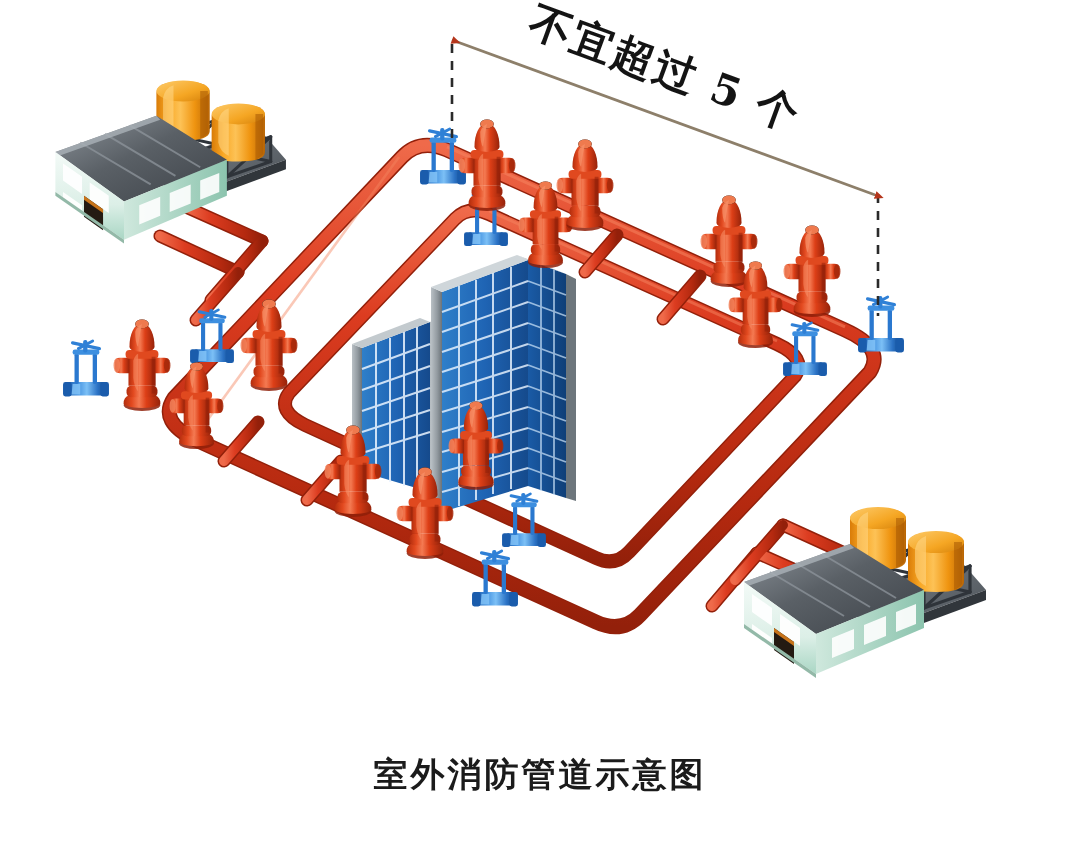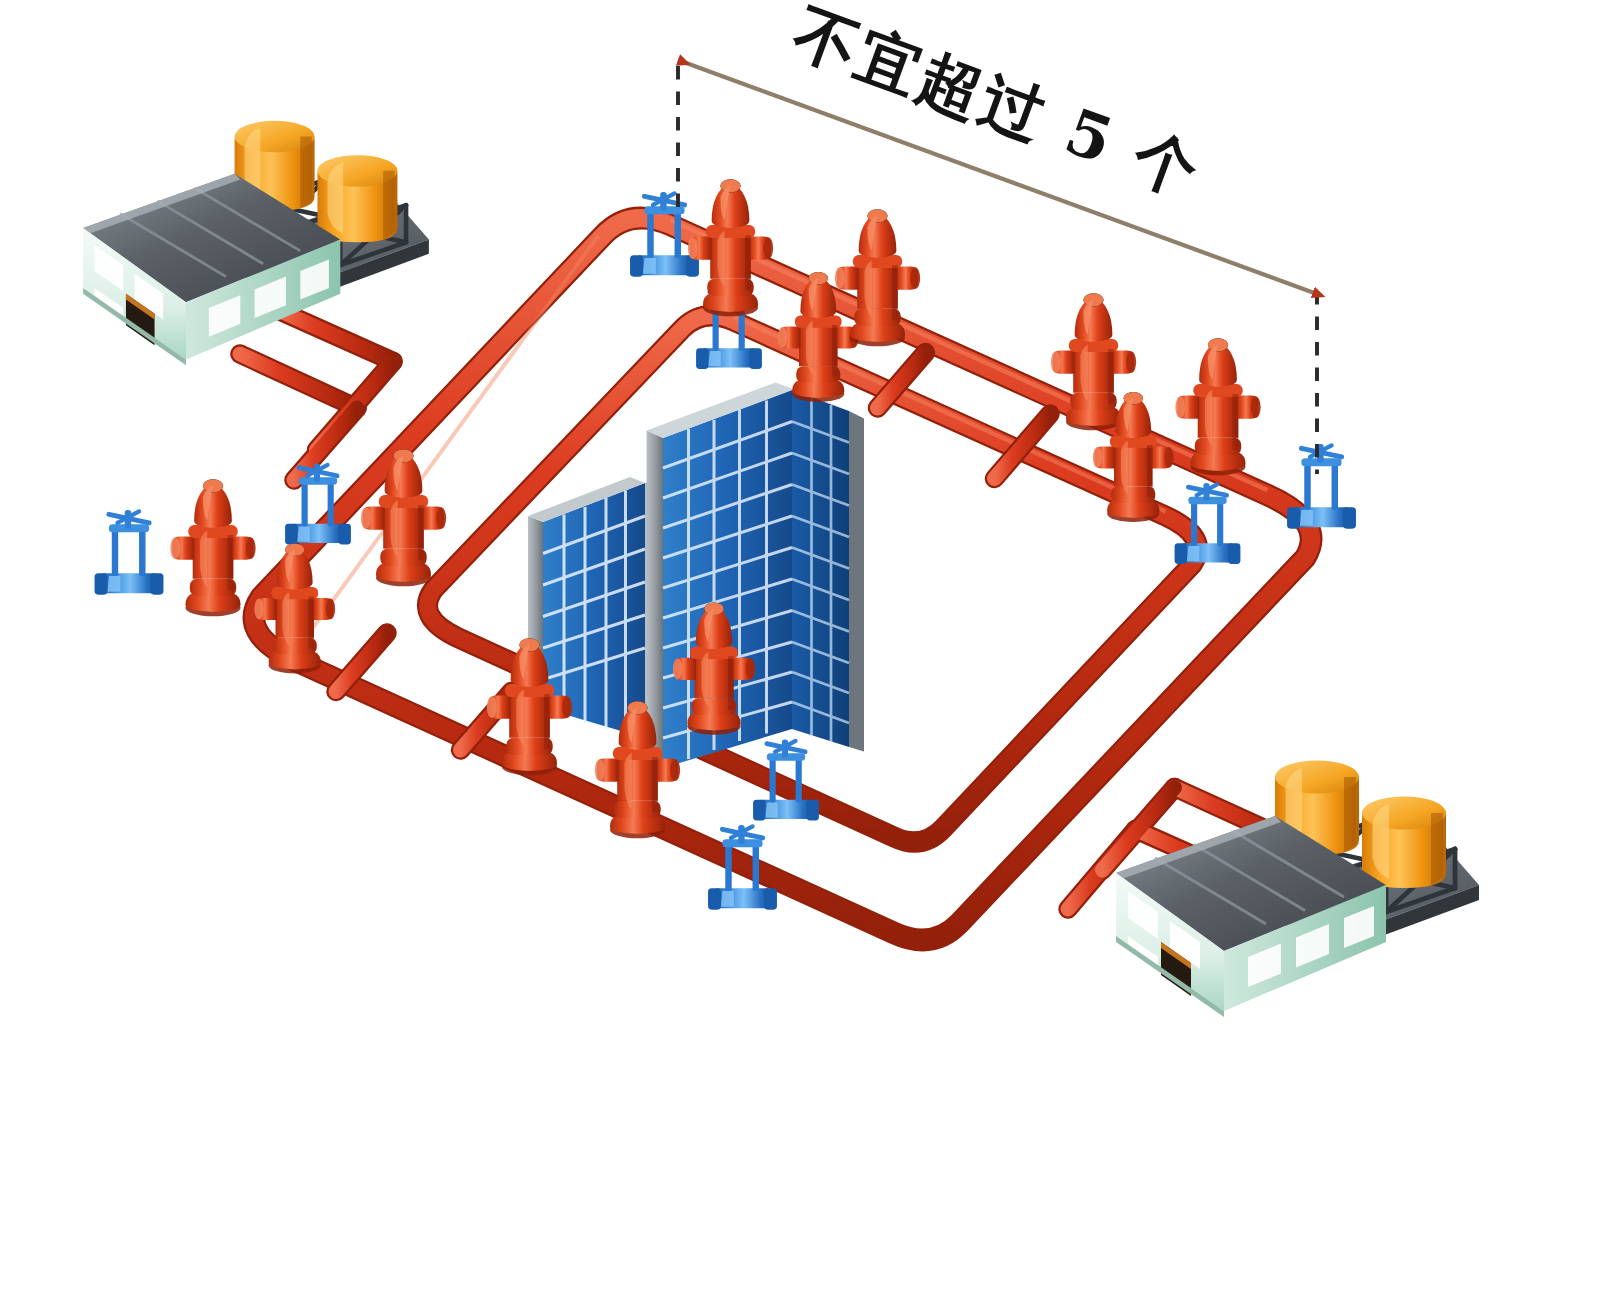--- a/index.html
+++ b/index.html
@@ -403,13 +403,14 @@
 
       <path d="M452 44 L452 146" stroke="#2a2a2a" stroke-width="2.6" stroke-dasharray="9 8" fill="none"></path>
       <path d="M878 194 L878 316" stroke="#2a2a2a" stroke-width="2.6" stroke-dasharray="9 8" fill="none"></path>
 
       <path d="M452 40 L878 196" stroke="#8d7f6a" stroke-width="2.8" fill="none" marker-start="url(#arrL)" marker-end="url(#arrR)"></path>
 
       <text class="ann-text" x="660" y="82" text-anchor="middle" transform="rotate(20.1 660 82)">不宜超过 5 个</text>
     </g>
   </svg>
 
+  <div class="caption">室外消防管道示意图</div>
 </div>
 
 </body></html>

